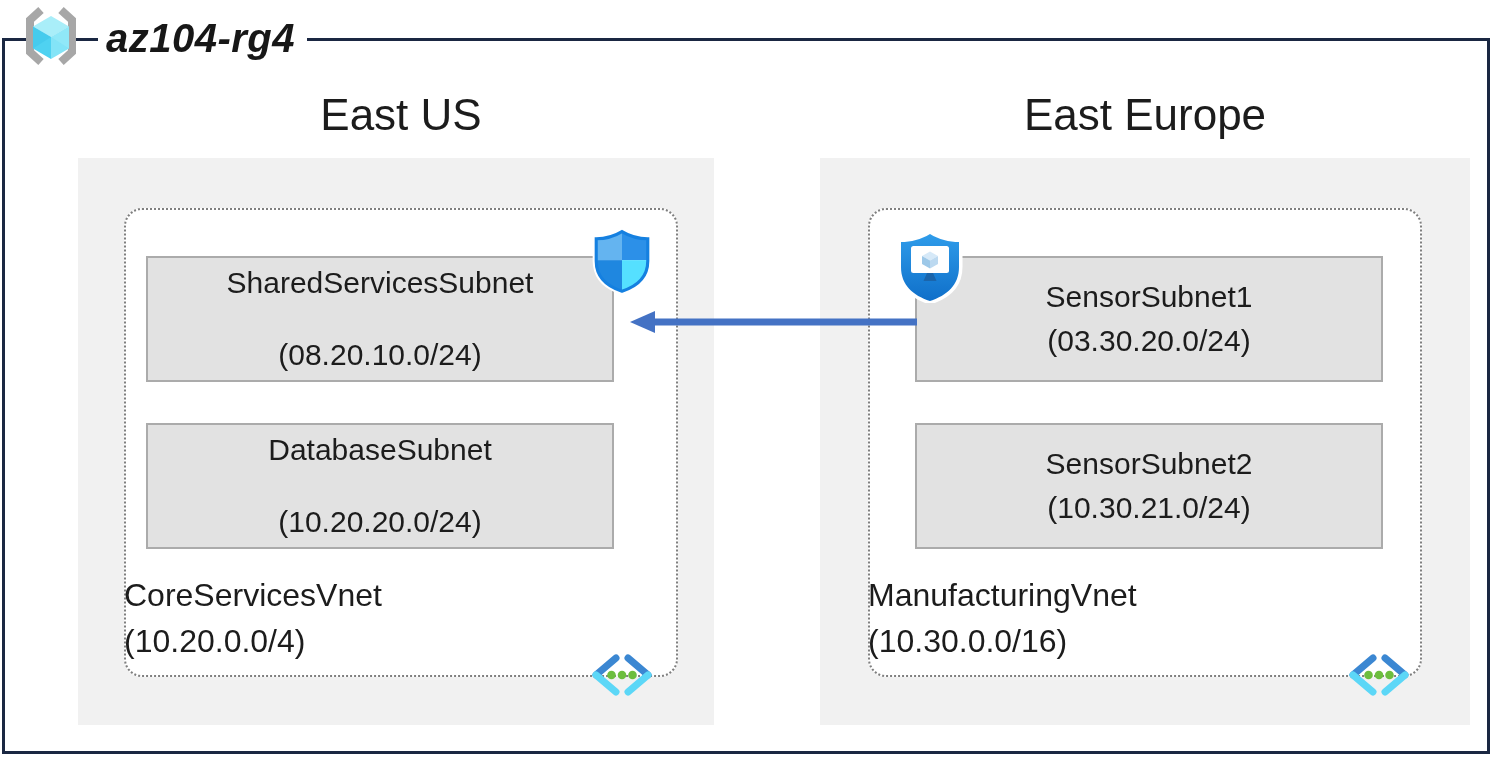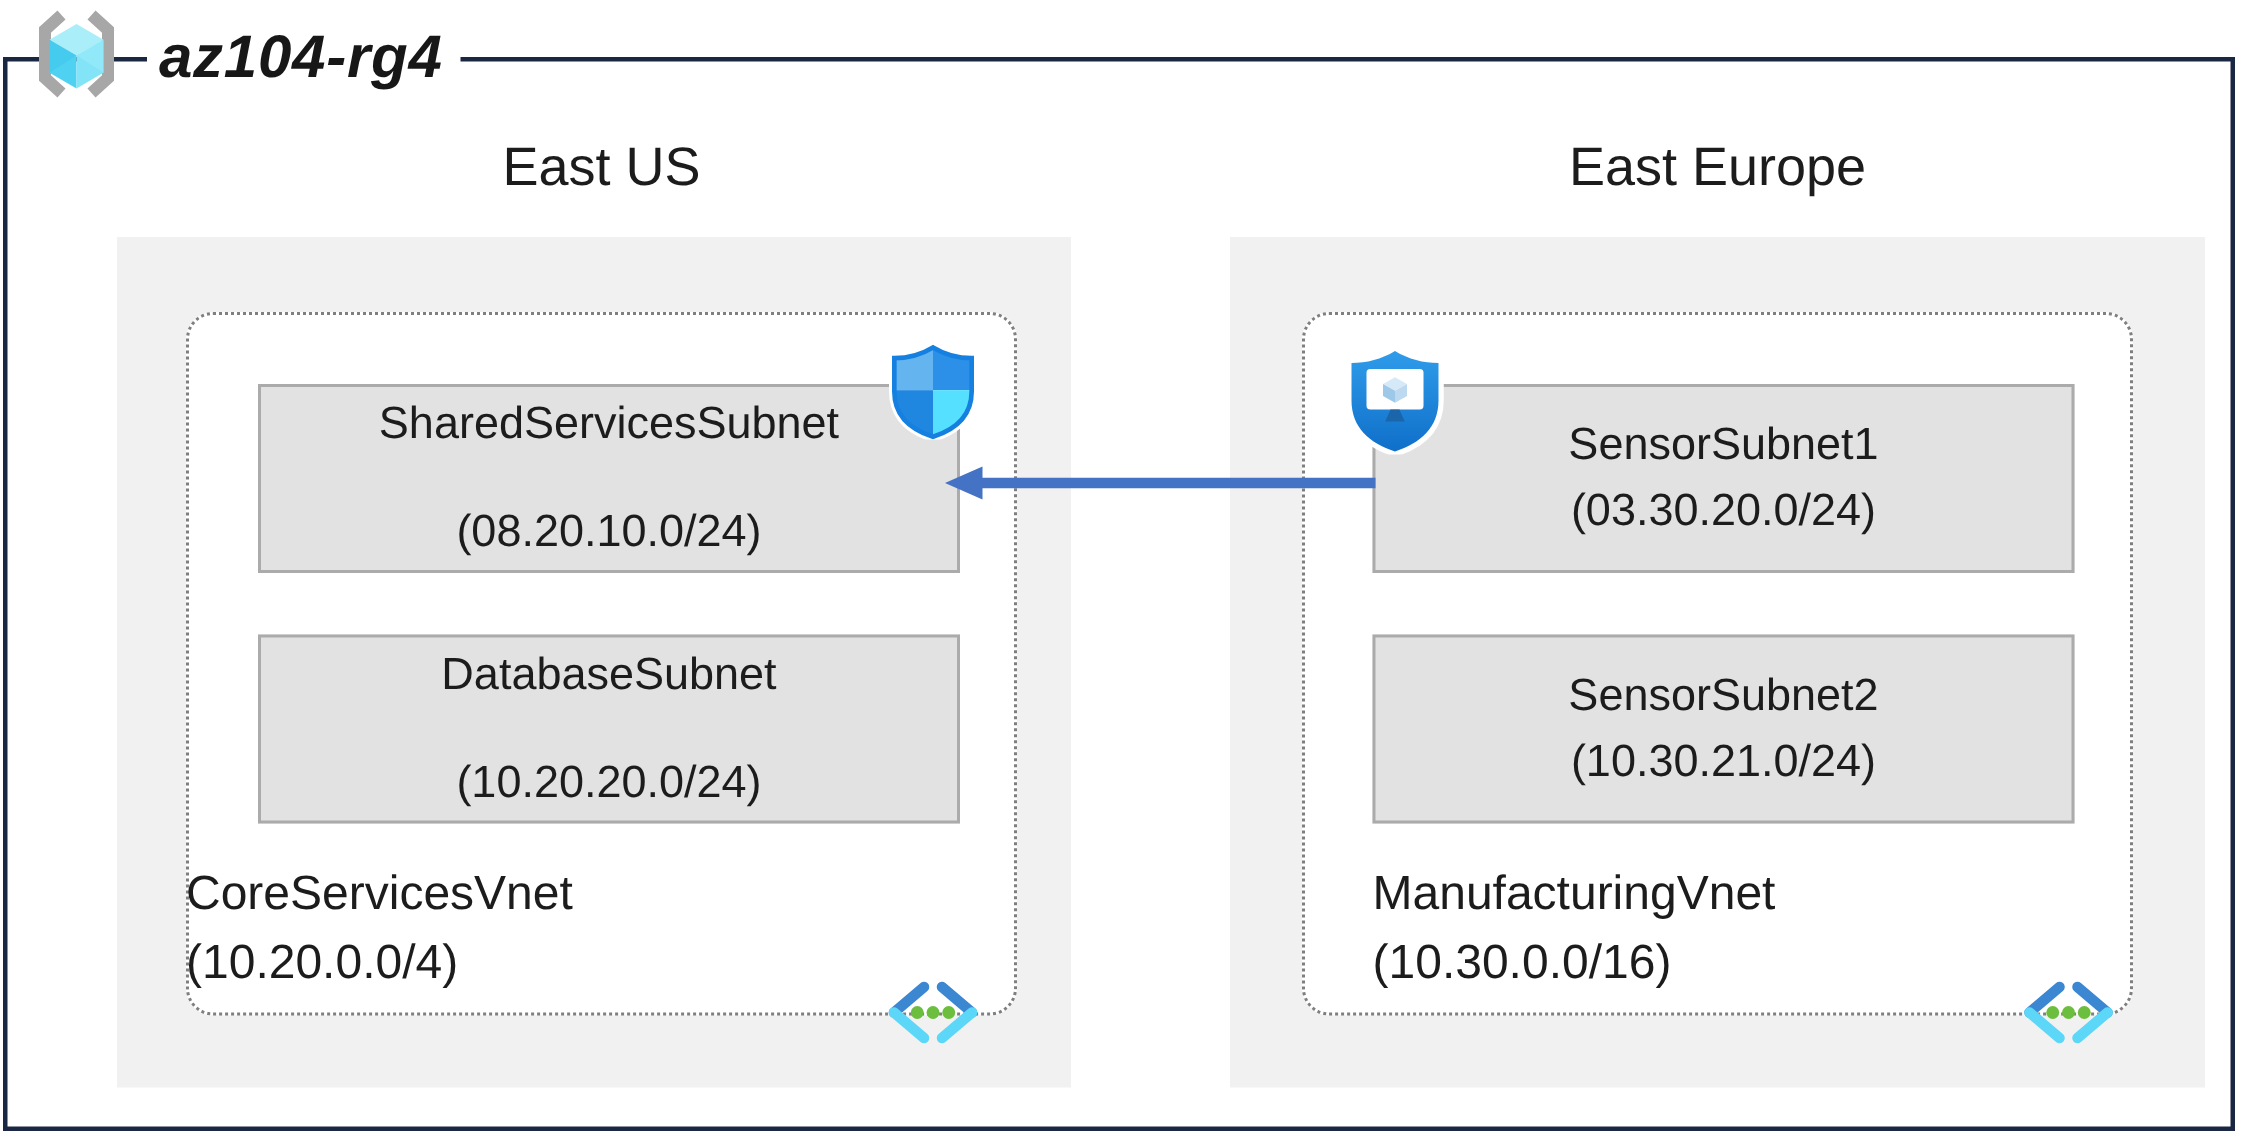--- a/index.html
+++ b/index.html
@@ -39,21 +39,21 @@
     color: #171717;
     white-space: nowrap;
     font-style: italic;
   }
 
   .region-label {
     position: absolute;
     top: 90px;
     width: 554px;
     text-align: center;
-    font-size: 36px;
+    font-size: 44px;
     color: #1c1c1c;
     white-space: nowrap;
   }
   .region-label.east { left: 124px; }
   .region-label.west { left: 868px; }
 
   .region-box {
     position: absolute;
     top: 158px;
     height: 567px;
@@ -82,36 +82,36 @@
     border: 2px solid #ababab;
     display: flex;
     flex-direction: column;
     align-items: center;
     justify-content: center;
     text-align: center;
     font-size: 30px;
     line-height: 44px;
     color: #1c1c1c;
   }
-  .subnet-box.east { left: 172px; gap: 28px; }
+  .subnet-box.east { left: 146px; gap: 28px; }
   .subnet-box.west { left: 915px; }
   .subnet-box.row1 { top: 256px; }
   .subnet-box.row2 { top: 410px; margin-top: 13px; }
 
   .vnet-label {
     position: absolute;
     top: 572px;
     width: 554px;
     text-align: left;
     font-size: 32px;
     line-height: 46px;
     color: #1c1c1c;
   }
   .vnet-label.east { left: 124px; }
-  .vnet-label.west { left: 868px; padding-left: 47px; }
+  .vnet-label.west { left: 868px; }
 
   .icon { position: absolute; }
   .icon.nsg-shield     { left: 589px;  top: 229px; width: 66px;  height: 64px; }
   .icon.bastion-shield { left: 893px;  top: 231px; width: 74px;  height: 72px; }
   .icon.vnet-east      { left: 590px;  top: 653px; width: 64px;  height: 44px; }
   .icon.vnet-west      { left: 1346px; top: 653px; width: 66px;  height: 44px; }
   .icon.arrow          { left: 628px;  top: 308px; width: 292px; height: 28px; }
 </style>
 </head>
 <body>

